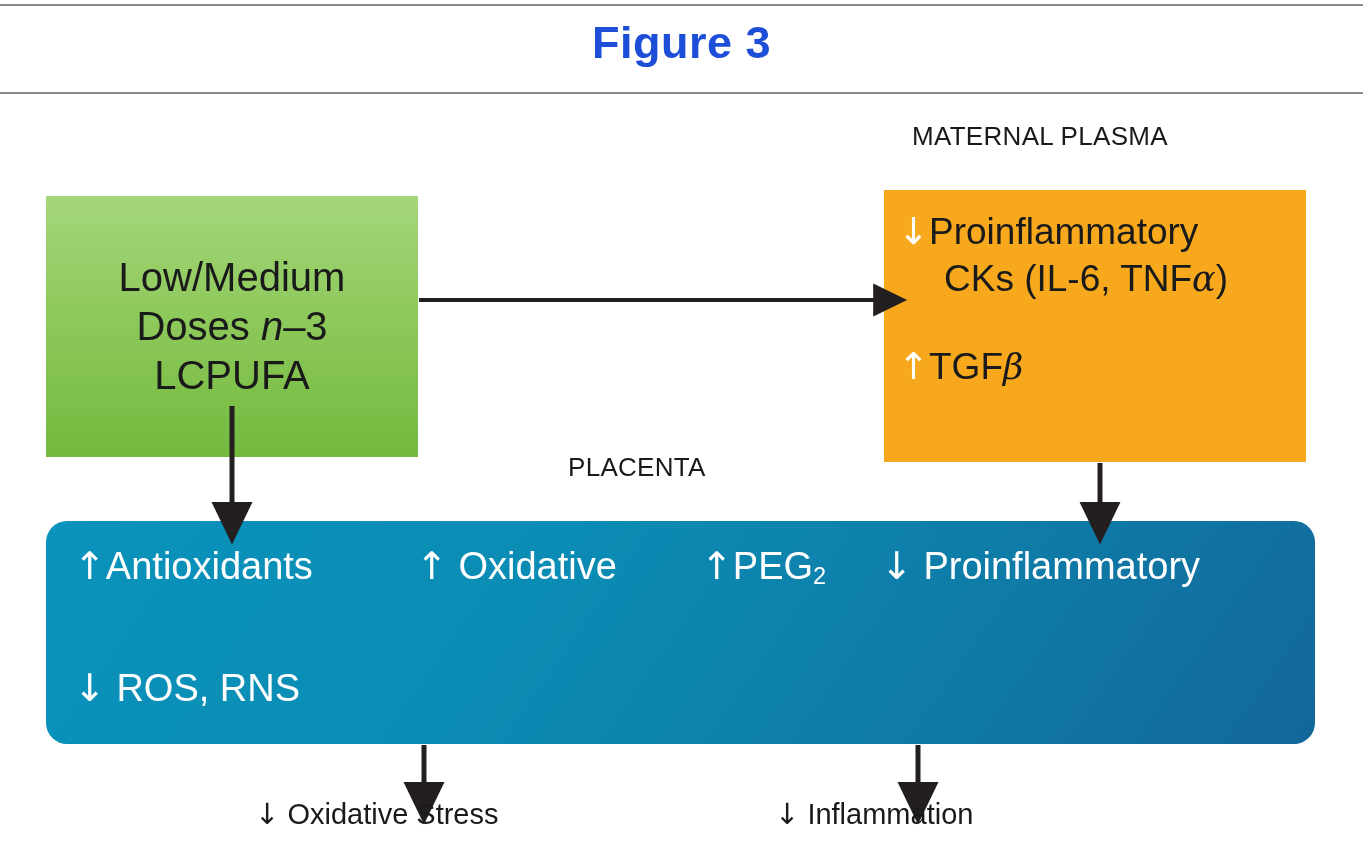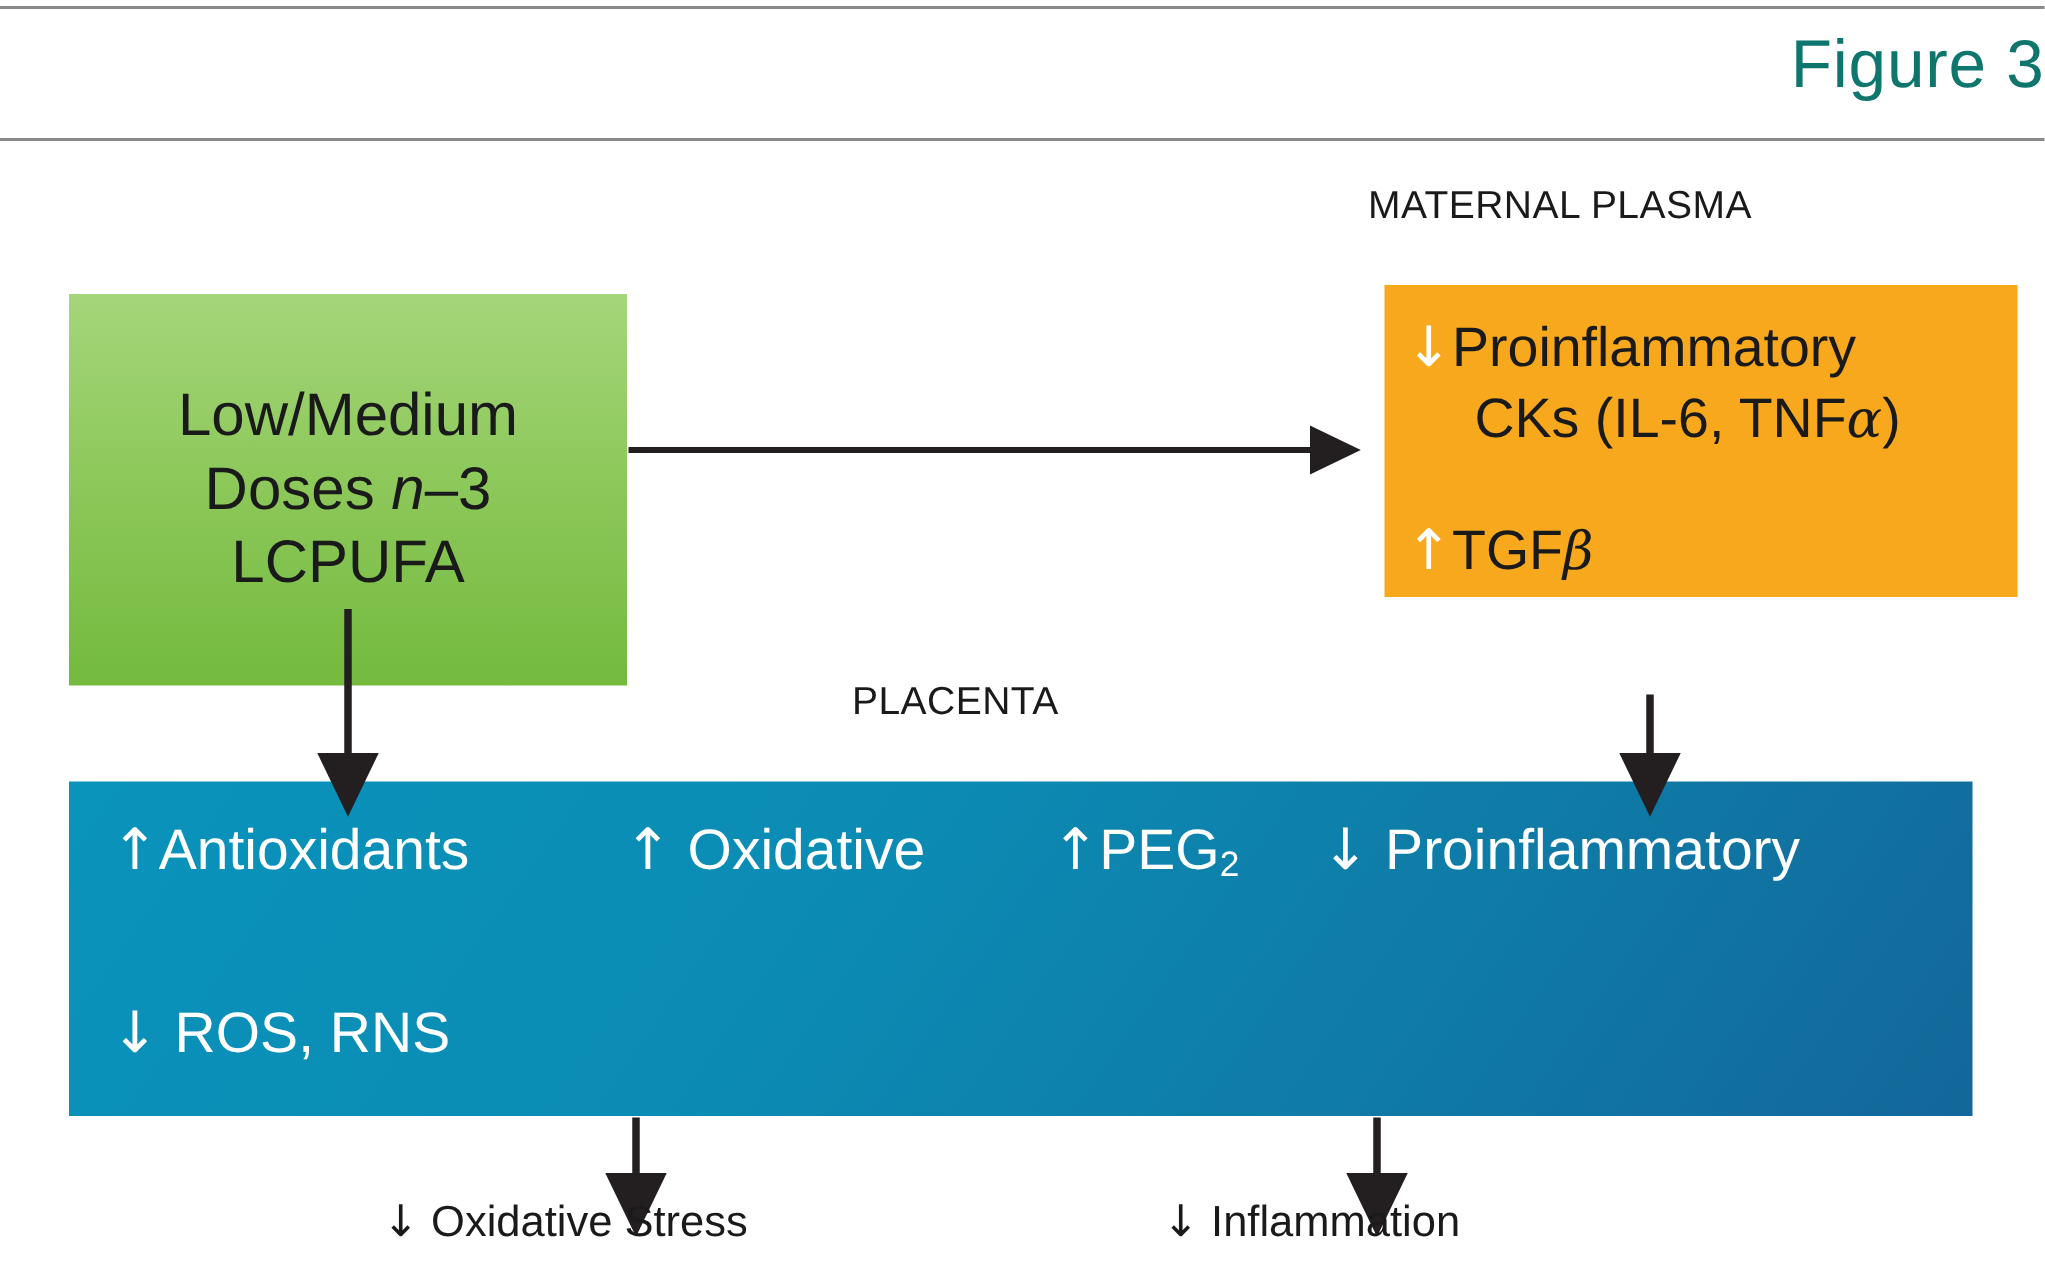--- a/index.html
+++ b/index.html
@@ -30,25 +30,25 @@
     background: #8a8a8a;
   }
   .rule.top    { top: 4px; }
   .rule.bottom { top: 92px; }
 
   .fig-title {
     position: absolute;
     top: 20px;
     left: 0;
     width: 1363px;
-    text-align: right;
+    text-align: center;
     font-size: 45px;
-    font-weight: 400;
+    font-weight: 700;
     letter-spacing: 0.5px;
-    color: #0f766e;
+    color: #1d4ed8;
     line-height: 1;
   }
 
   
   .caption {
     position: absolute;
     font-size: 26px;
     font-weight: 400;
     letter-spacing: 0.3px;
     color: #1a1a1a;
@@ -75,43 +75,44 @@
   }
   .green-line {
     font-size: 40px;
     line-height: 1.22;
     color: #1a1a1a;
     text-align: center;
     white-space: nowrap;
   }
 
   .box-orange {
-    left: 923px;
+    left: 884px;
     top: 190px;
     width: 422px;
-    height: 208px;
+    height: 272px;
     background: #f7a81d;
     padding: 18px 14px 10px 14px;
   }
   .orange-line {
     font-size: 37px;
     line-height: 1.28;
     color: #1a1a1a;
     white-space: nowrap;
   }
   .orange-line.indent { padding-left: 46px; }
   .orange-gap { height: 40px; }
 
   .box-blue {
     left: 46px;
     top: 521px;
     width: 1269px;
     height: 223px;
     background: linear-gradient(125deg, #0a93bb 0%, #0b8cb4 38%, #0f7aa6 72%, #13679a 100%);
     color: #ffffff;
+    border-radius: 21px;
   }
   .blue-row {
     position: absolute;
     font-size: 38px;
     line-height: 1.26;
     color: #ffffff;
     white-space: nowrap;
   }
   .blue-row.antiox   { left: 28px;  top: 22px; }
   .blue-row.resolv   { left: 370px; top: 22px; }

